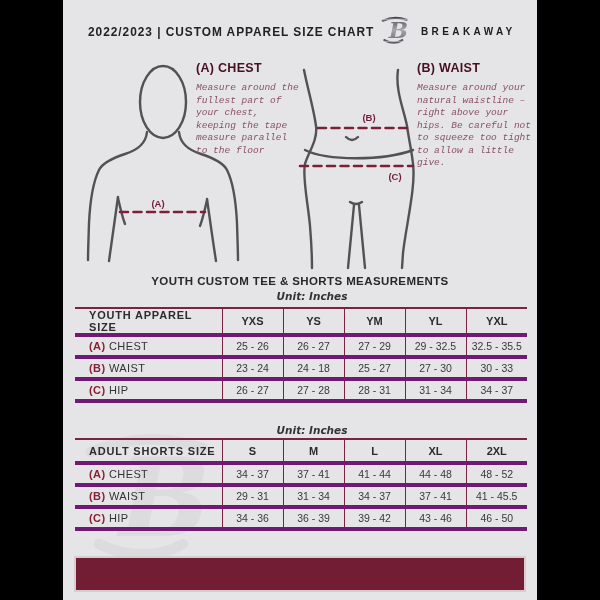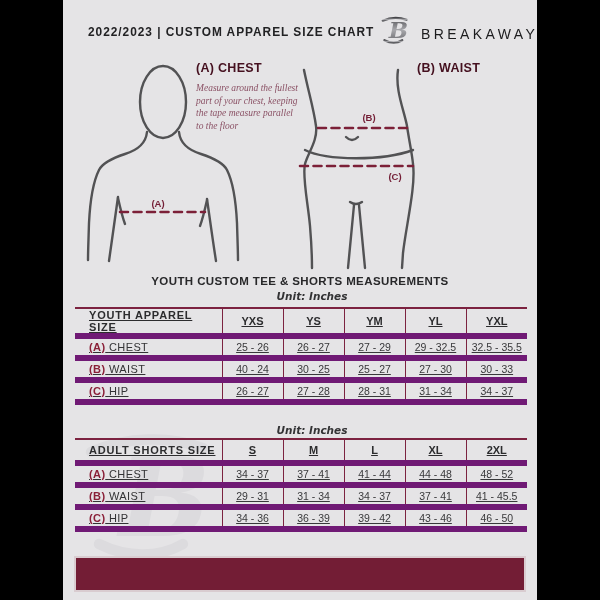--- a/index.html
+++ b/index.html
@@ -5,48 +5,48 @@
   html,body{margin:0;padding:0;background:#000;}
   .stage{position:relative;width:600px;height:600px;background:#000;overflow:hidden;
          font-family:"Liberation Sans",sans-serif;}
   .page{position:absolute;left:63px;top:0;width:474px;height:600px;background:#e5e4e6;}
 
   
   .doc-title{position:absolute;left:25px;top:24px;font-size:13.5px;font-weight:800;
              letter-spacing:1.1px;color:#222224;transform:scaleX(.88);transform-origin:left center;
              white-space:nowrap;}
   .brand-logo{position:absolute;left:318px;top:15px;width:34px;height:30px;}
-  .brand-name{position:absolute;left:358px;top:26px;font-size:14px;font-weight:normal;
+  .brand-name{position:absolute;left:358px;top:26px;font-size:10px;font-weight:bold;
               letter-spacing:3.4px;color:#1c1c1e;white-space:nowrap;}
 
   
   .fig{position:absolute;}
   .fig path,.fig ellipse{fill:none;stroke:#525254;stroke-width:2.4;stroke-linecap:round;stroke-linejoin:round;}
   .fig .dash{stroke:#7c2038;stroke-width:2.6;stroke-dasharray:8 5.5;}
   .fig text{font-family:"Liberation Sans",sans-serif;font-weight:bold;font-size:9.5px;fill:#731d35;stroke:none;}
 
   .instr{position:absolute;z-index:1;}
   .instr h3{margin:0 0 7px 0;font-size:12.5px;font-weight:800;letter-spacing:.3px;color:#45101f;}
   .instr p{margin:0;font-size:9.5px;line-height:1.32;font-style:italic;font-weight:500;
-           color:#8a5064;font-family:Liberation Serif, serif;}
+           color:#8a5064;font-family:Liberation Mono, monospace;}
 
   
   .sec-title{position:absolute;left:0;width:474px;text-align:center;font-size:11.5px;
              font-weight:800;letter-spacing:.4px;color:#28282a;z-index:1;}
   .sec-unit{position:absolute;left:12px;width:474px;text-align:center;font-size:10.5px;
             font-weight:600;font-style:italic;color:#333335;z-index:1;
             font-family:"DejaVu Sans",sans-serif;}
   .size-table{position:absolute;left:12px;width:452px;border-collapse:collapse;table-layout:fixed;
               z-index:1;background:transparent;}
   .size-table col.c0{width:147px;}
   .size-table col.cn{width:61px;}
   .size-table tr{height:22px;}
   .size-table tr.head{height:24px;}
-  .size-table th,.size-table td{border-bottom:6px solid #701a75;padding:0;text-align:center;
-              font-size:10.5px;color:#39393b;font-weight:normal;text-decoration:underline;}
+  .size-table th,.size-table td{border-bottom:4px solid #701a75;padding:0;text-align:center;
+              font-size:10.5px;color:#39393b;font-weight:normal;}
   .size-table tr.head th{border-top:2px solid #7c2240;font-weight:bold;font-size:11px;color:#2c2c2e;}
   .size-table th+th,.size-table td+td{border-left:1.5px solid #7c2240;}
   .size-table .label-col{text-align:left;padding-left:14px;}
   .size-table th.label-col{font-weight:normal;font-size:10.5px;letter-spacing:.8px;color:#3b3b3d;}
   .size-table td.label-col{font-size:11px;letter-spacing:.4px;color:#333335;}
   .size-table .pfx{font-weight:bold;color:#8a2038;}
 
   
   .footer-bar{position:absolute;left:11px;top:556px;width:448px;height:32px;background:#731d35;
               border:2px solid #d9ccd0;z-index:2;}
@@ -98,20 +98,21 @@
       <text x="84" y="63" text-anchor="middle">(B)</text>
       <text x="110" y="122" text-anchor="middle">(C)</text>
     </svg>
 
     <div class="instr" style="left:133px;top:61px;width:104px">
       <h3>(A) CHEST</h3>
       <p>Measure around the fullest part of your chest, keeping the tape measure parallel to the floor</p>
     </div>
     <div class="instr" style="left:354px;top:61px;width:116px">
       <h3>(B) WAIST</h3>
+      <p>Measure around your natural waistline – right above your hips. Be careful not to squeeze too tight to allow a little give.</p>
     </div>
     <div class="instr" style="left:354px;top:163px;width:116px">
     </div>
 
     <svg class="watermark" viewBox="0 0 40 34">
       <text x="9" y="27" font-family="DejaVu Serif, serif" font-style="italic" font-weight="bold" font-size="27" fill="#dcdbde">B</text>
       <path d="M2 6 C 11 2, 22 2, 30 5" stroke="#dcdbde" stroke-width="2.6" fill="none" stroke-linecap="round"></path>
       <path d="M4 29 C 11 32.5, 19 32.5, 25 29" stroke="#dcdbde" stroke-width="2.6" fill="none" stroke-linecap="round"></path>
     </svg>
 
@@ -138,22 +139,22 @@
       <tr>
         <td class="label-col"><span class="pfx">(A)</span> <span>CHEST</span></td>
         <td>25 - 26</td>
         <td>26 - 27</td>
         <td>27 - 29</td>
         <td>29 - 32.5</td>
         <td>32.5 - 35.5</td>
       </tr>
       <tr>
         <td class="label-col"><span class="pfx">(B)</span> <span>WAIST</span></td>
-        <td>40 - 24</td>
-        <td>30 - 25</td>
+        <td>23 - 24</td>
+        <td>24 - 18</td>
         <td>25 - 27</td>
         <td>27 - 30</td>
         <td>30 - 33</td>
       </tr>
       <tr>
         <td class="label-col"><span class="pfx">(C)</span> <span>HIP</span></td>
         <td>26 - 27</td>
         <td>27 - 28</td>
         <td>28 - 31</td>
         <td>31 - 34</td>

